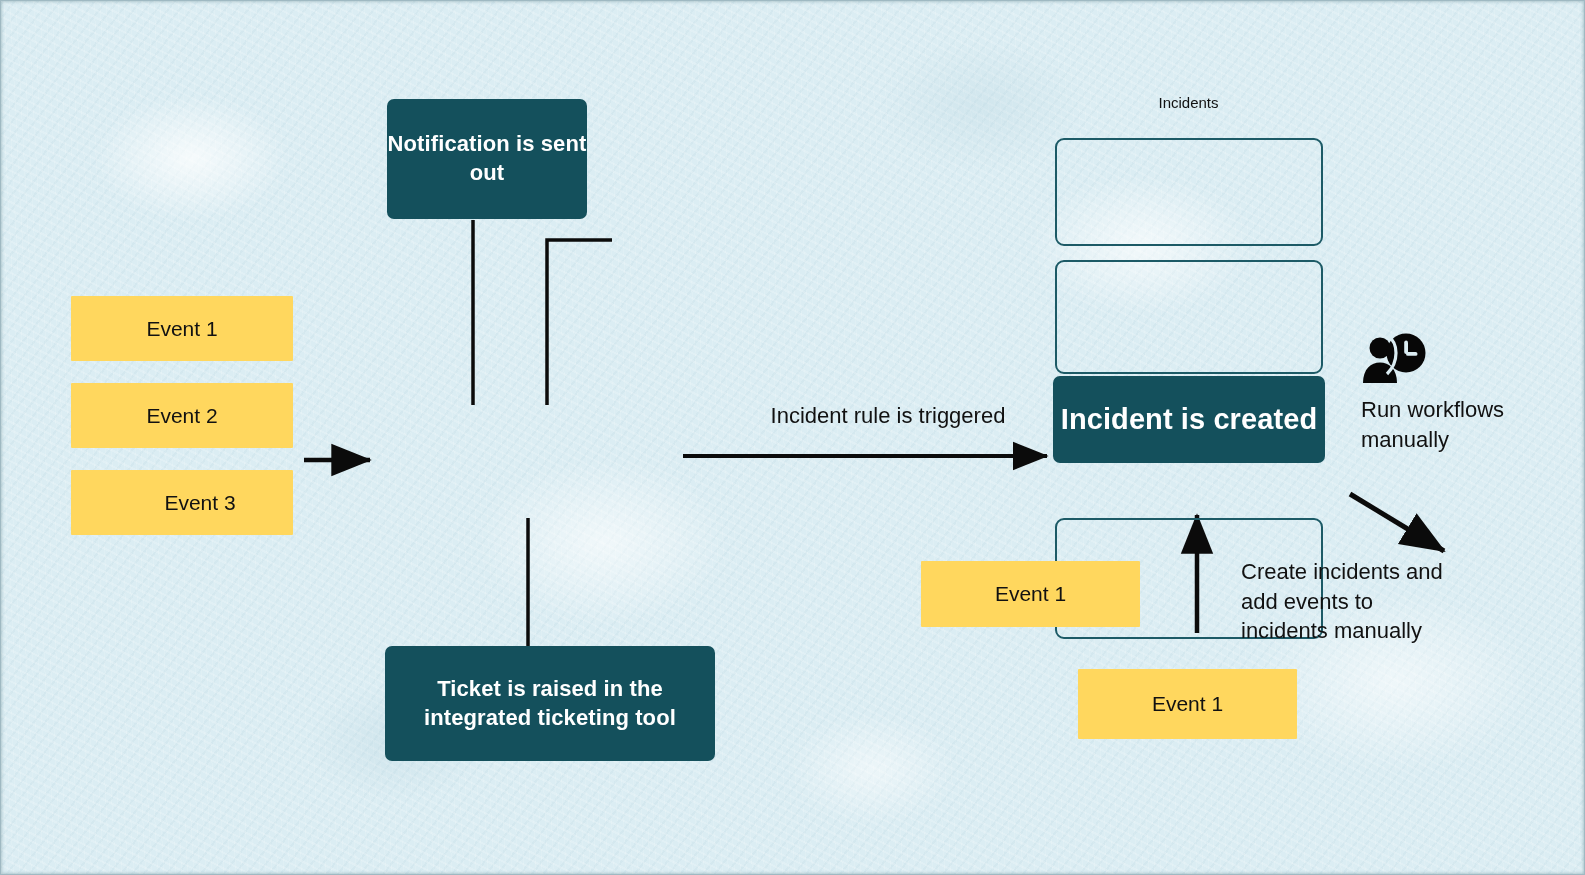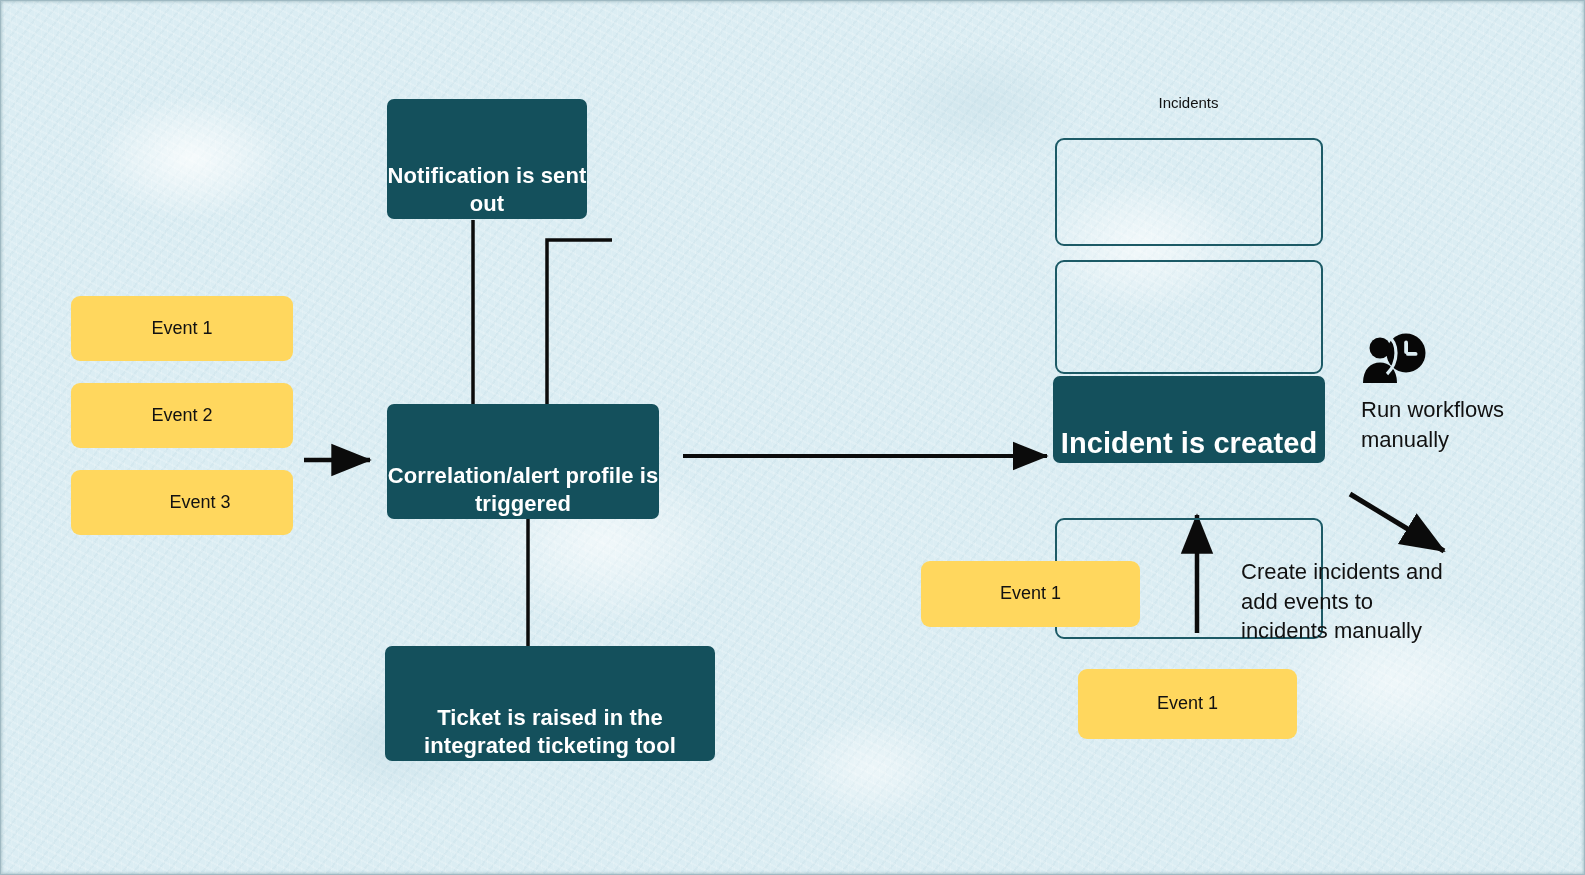--- a/index.html
+++ b/index.html
@@ -59,27 +59,26 @@
     text-align: center;
     line-height: 1.3;
   }
   .node-dark {
     background: #14505c;
     color: #ffffff;
     border-radius: 7px;
     font-size: 22px;
     font-weight: 600;
     letter-spacing: 0.1px;
-    align-items: flex-end;
   }
   .node-yellow {
     background: #ffd75e;
     color: #111111;
-    border-radius: 9px;
-    font-size: 18px;
+    border-radius: 1px;
+    font-size: 21px;
     font-weight: 400;
   }
   .node-outline {
     background: transparent;
     border: 2px solid #1c5a66;
     border-radius: 9px;
   }
   .plain-label {
     position: absolute;
     color: #111111;
@@ -148,24 +147,20 @@
   <div class="node node-yellow" style="left:70px; top:469px; width:222px; height:65px;padding-left:36px;">
     <span>Event 3</span>
   </div>
 
   <div class="node node-dark" style="left:386px; top:98px; width:200px; height:120px;">
     <span>Notification
 is sent out</span>
   </div>
 
 
-  <div class="node node-dark" style="left:386px; top:403px; width:272px; height:115px;">
-    <span>Correlation/alert
-profile is triggered</span>
-  </div>
 
   <div class="node node-dark" style="left:384px; top:645px; width:330px; height:115px;">
     <span>Ticket is raised in the
 integrated ticketing tool</span>
   </div>
 
   <div class="caption" style="left:1055px; top:93px; width:265px;">Incidents</div>
 
   <div class="node node-outline" style="left:1054px; top:137px; width:268px; height:108px;"></div>
   <div class="node node-outline" style="left:1054px; top:259px; width:268px; height:114px;"></div>
@@ -175,20 +170,21 @@
     <span>Incident is created</span>
   </div>
 
   <div class="node node-yellow" style="left:920px; top:560px; width:219px; height:66px;">
     <span>Event 1</span>
   </div>
   <div class="node node-yellow" style="left:1077px; top:668px; width:219px; height:70px;">
     <span>Event 1</span>
   </div>
 
+  <div class="plain-label" style="left:722px; top:400px; width:330px; text-align:center;">Incident rule is triggered</div>
 
   <div class="plain-label" style="left:1360px; top:394px; width:220px;">Run workflows
 manually</div>
 
   <div class="plain-label" style="left:1240px; top:556px; width:250px;">Create incidents and
 add events to
 incidents manually</div>
 
   <div id="icon-person-clock" style="left:1360px; top:330px; width:68px; height:56px;">
     <svg width="68" height="56" viewBox="0 0 68 56">

